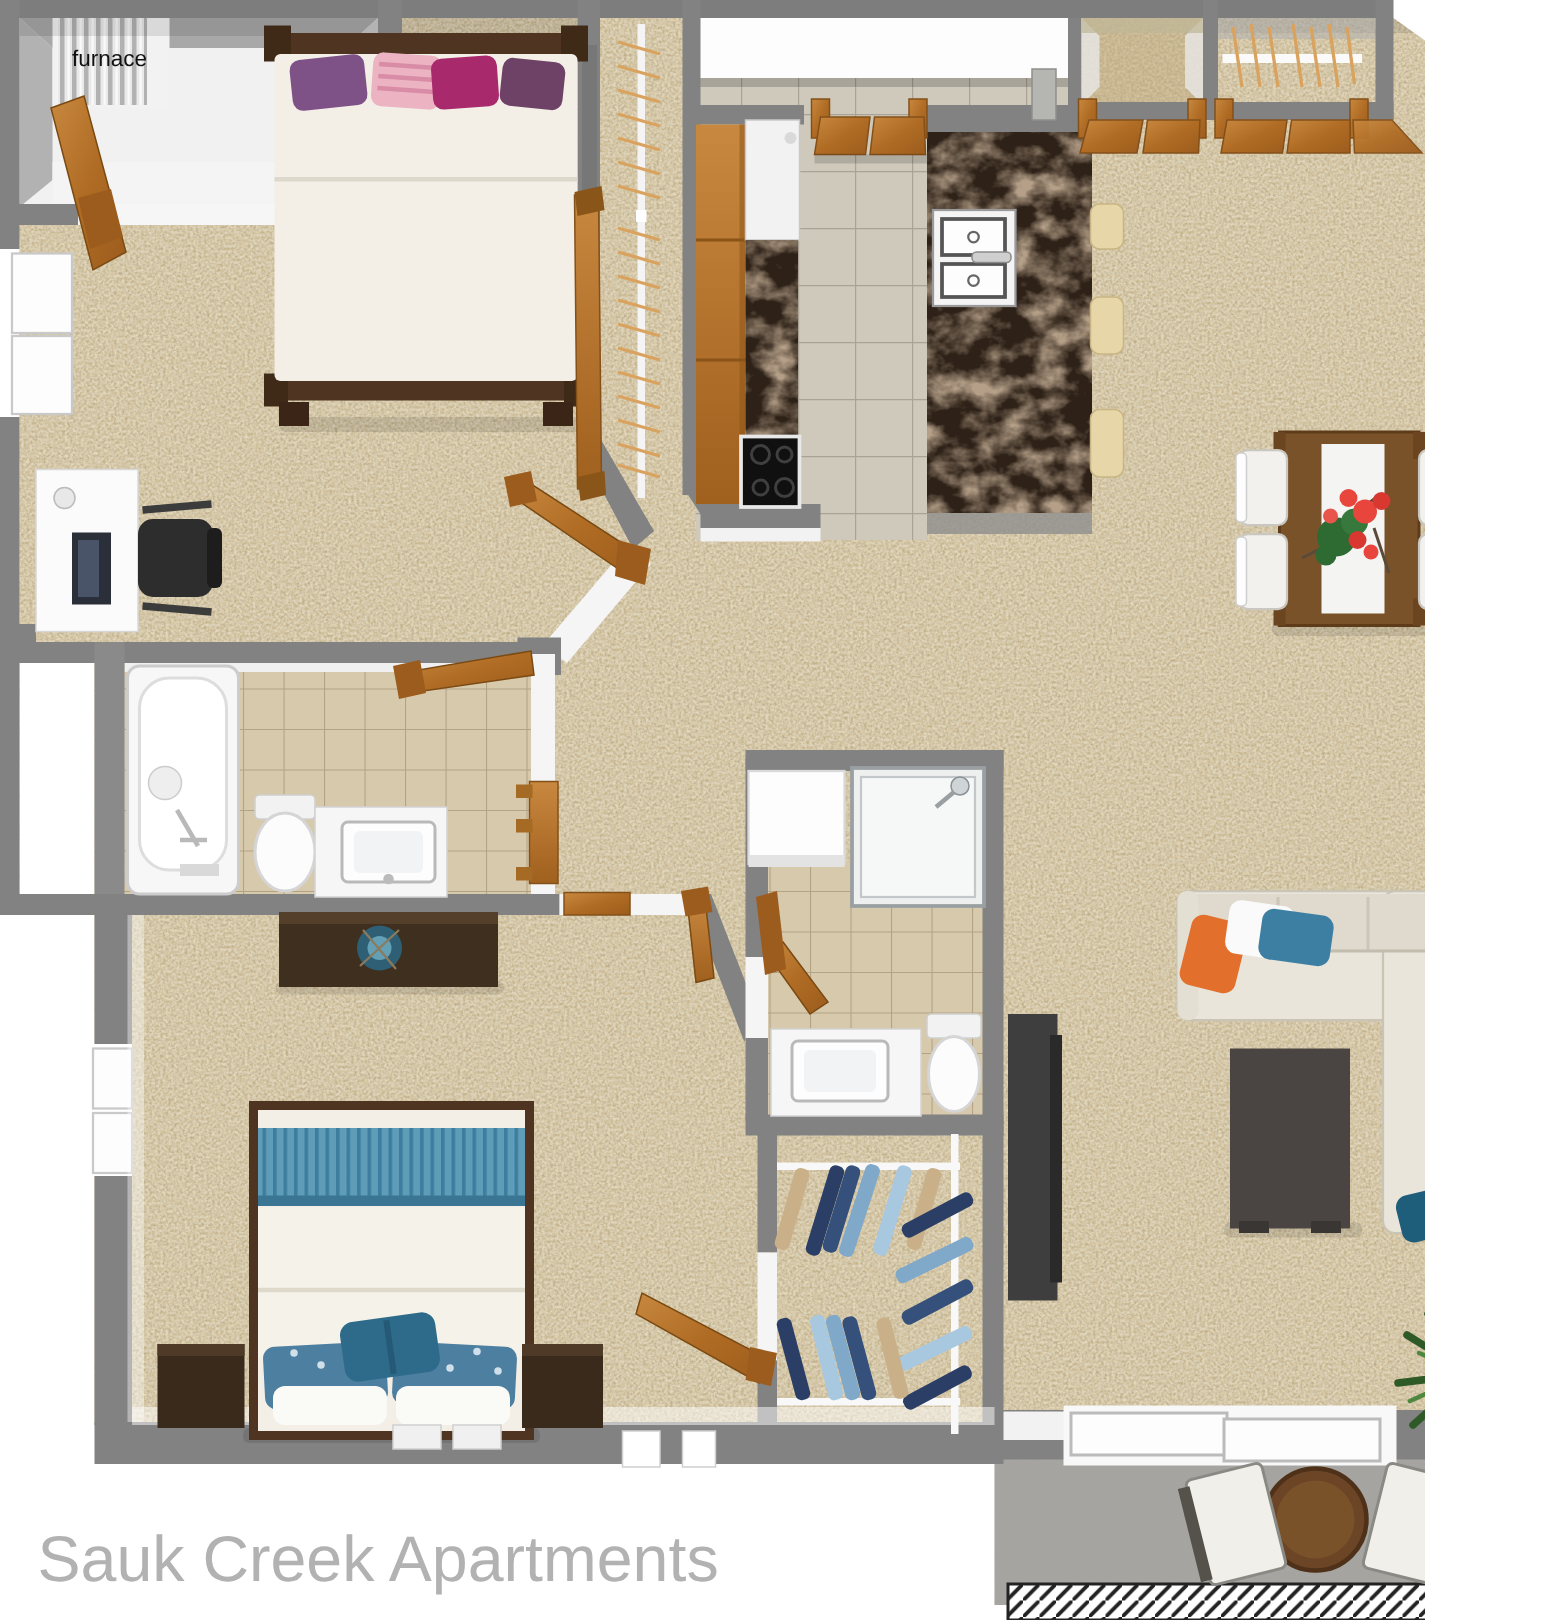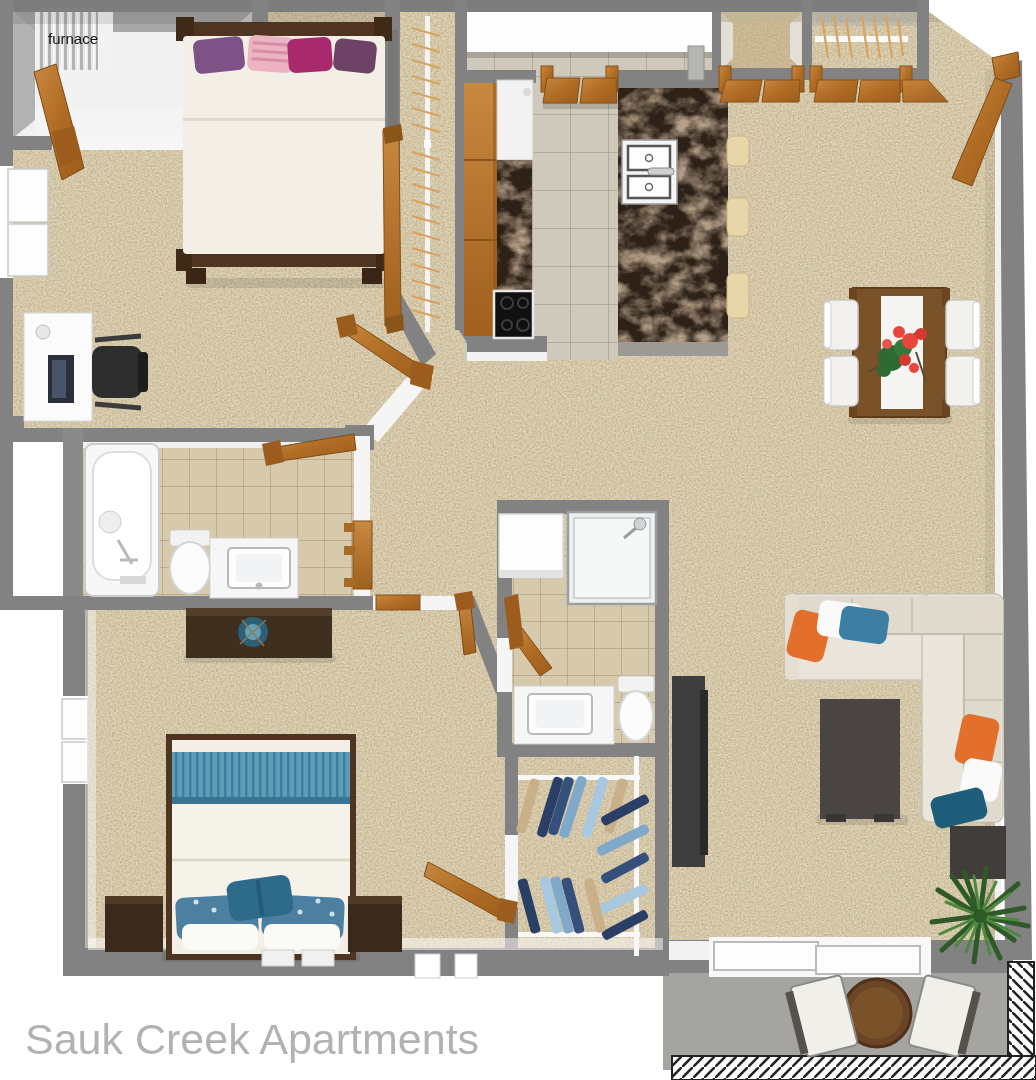--- a/index.html
+++ b/index.html
@@ -1,16 +1,16 @@
 <!DOCTYPE html>
 <html><head>
 <meta charset="utf-8">
 <style>
 html,body{margin:0;padding:0;background:#ffffff;font-family:"Liberation Sans",sans-serif;}
-#stage{position:relative;width:1036px;height:1080px;overflow:hidden;background:#f9a8d4;}
+#stage{position:relative;width:950px;height:1080px;overflow:hidden;background:#f9a8d4;}
 </style>
 </head>
 <body>
 <div id="stage">
 <svg width="1036" height="1080" viewBox="0 0 1036 1080">
 <defs>
 <filter id="fn" x="0%" y="0%" width="100%" height="100%">
   <feTurbulence type="fractalNoise" baseFrequency="0.55" numOctaves="2" seed="11"></feTurbulence>
   <feColorMatrix type="matrix" values="0 0 0 0 0.42  0 0 0 0 0.35  0 0 0 0 0.20  2.3 0 0 0 -0.6"></feColorMatrix>
 </filter>

